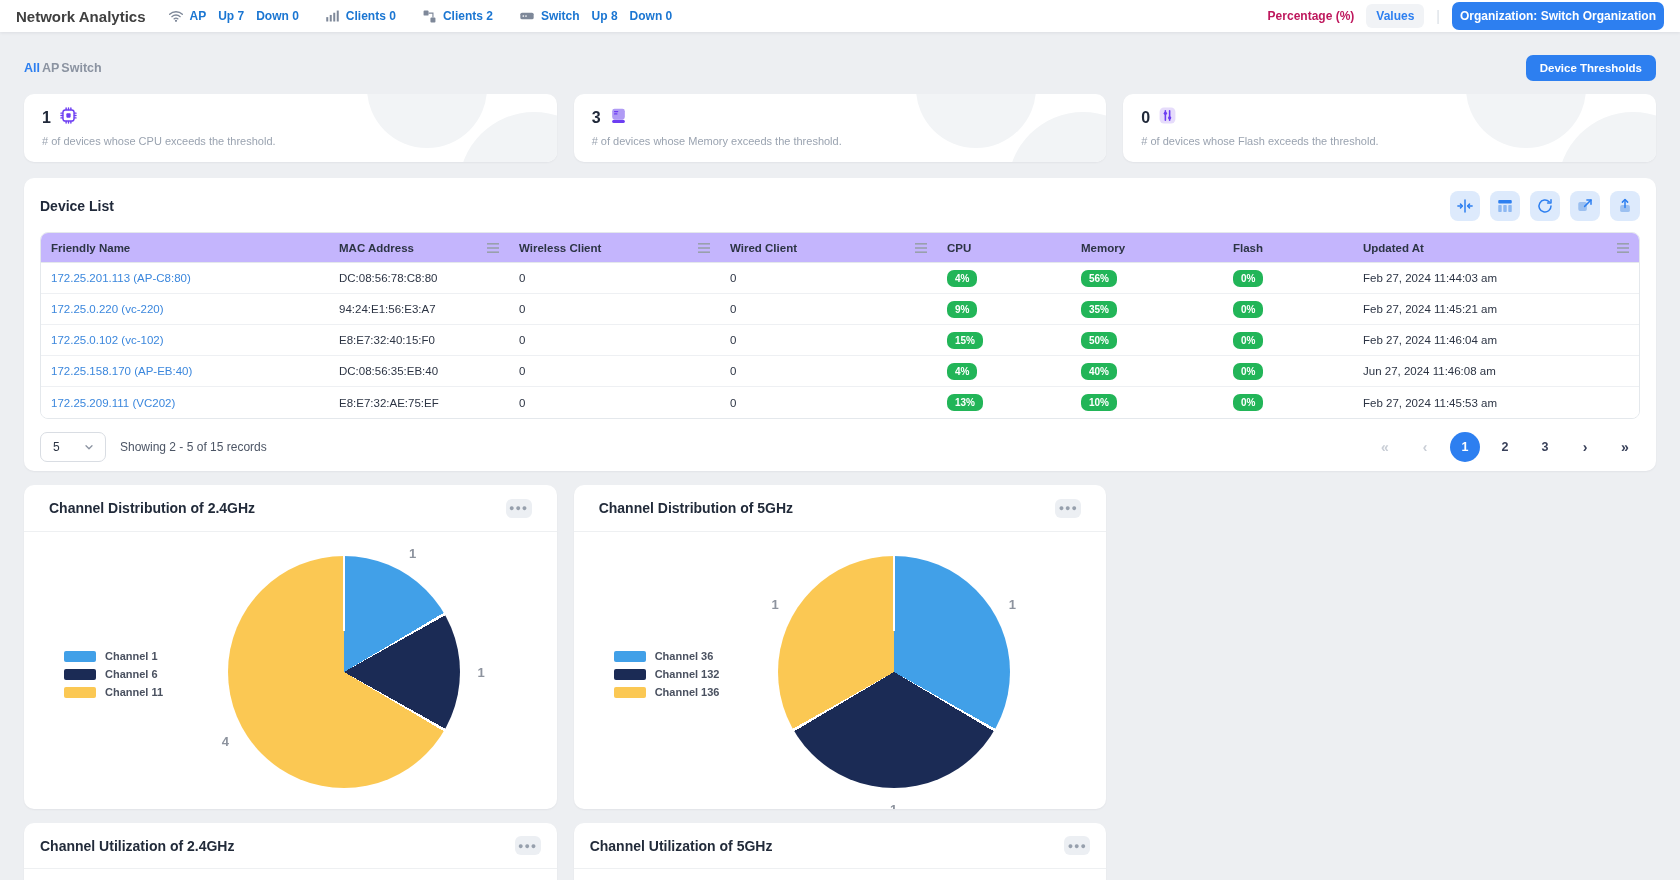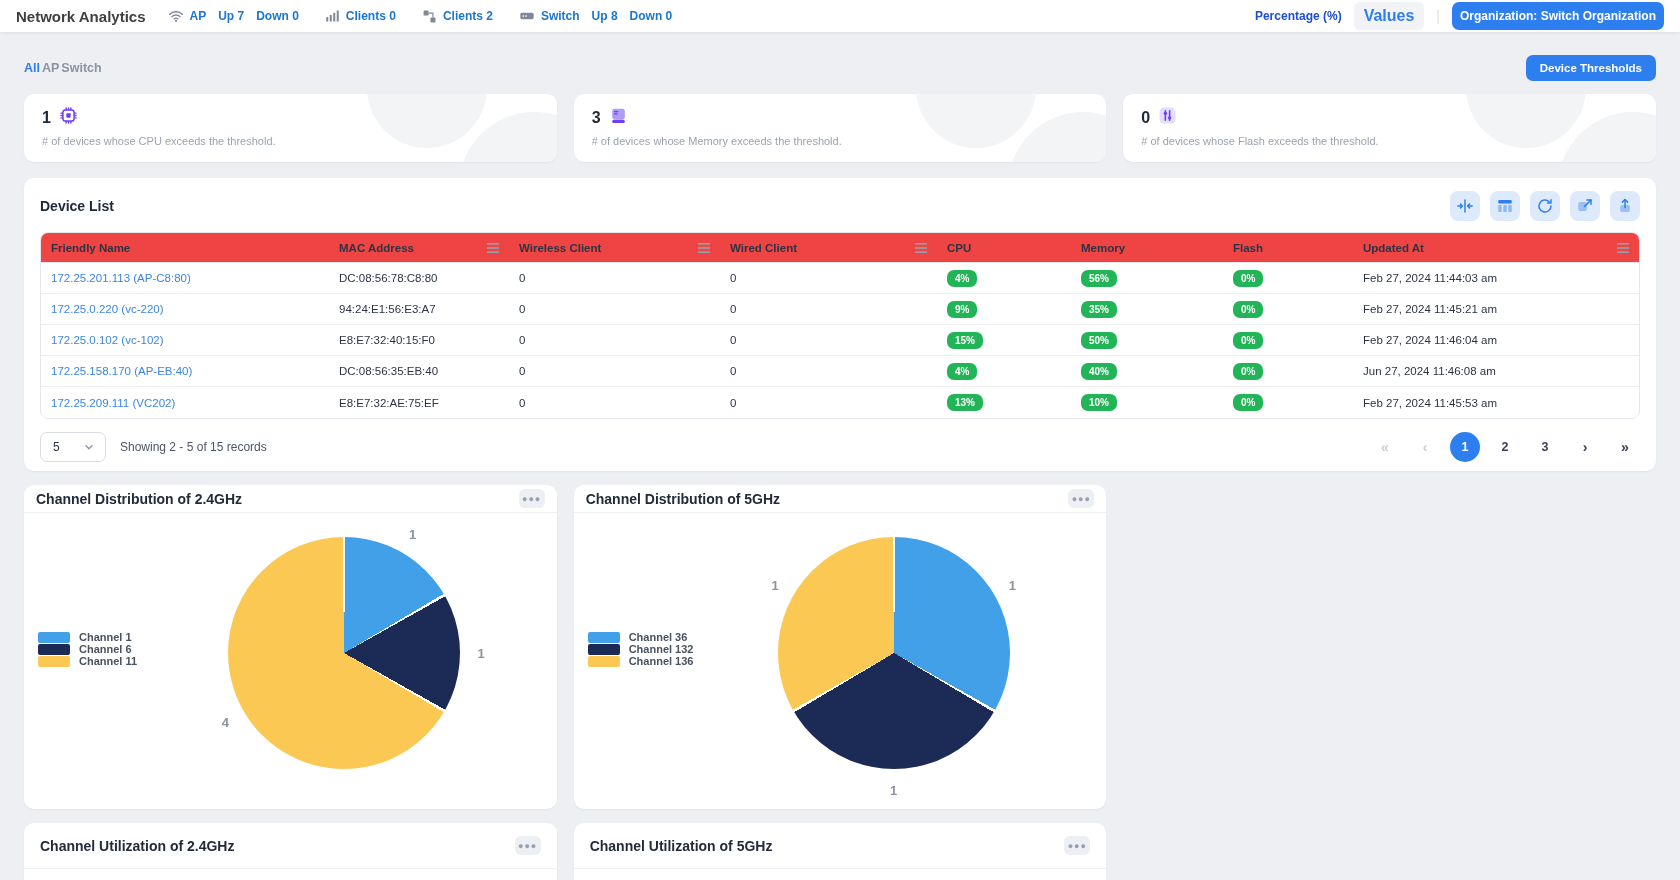--- a/index.html
+++ b/index.html
@@ -9,22 +9,22 @@
   
   .topbar { height:32px; background:#fff; display:flex; align-items:center; padding:0 16px;
             box-shadow:0 1px 3px rgba(20,30,50,.08); position:relative; z-index:5; }
   .app-title { font-size:15px; font-weight:700; color:#404040; margin-right:22px; }
   .topstats { display:flex; align-items:center; gap:26px; }
   .topstat { display:flex; align-items:center; gap:6px; color:#1b76d2; font-size:12px; font-weight:700; cursor:pointer; }
   .topstat .seg { margin-right:6px; }
   .topstat .seg:last-child { margin-right:0; }
   .topstat svg { display:block; }
   .topbar-right { margin-left:auto; display:flex; align-items:center; gap:12px; }
-  .unit-label { color:#1d4ed8; font-size:12px; font-weight:700; cursor:pointer; }
-  .unit-pill { background:#f1f3f6; color:#2d7ff0; font-size:16px; font-weight:700; padding:5px 10px; border-radius:6px; cursor:pointer; }
+  .unit-label { color:#be185d; font-size:12px; font-weight:700; cursor:pointer; }
+  .unit-pill { background:#f1f3f6; color:#2d7ff0; font-size:12px; font-weight:700; padding:5px 10px; border-radius:6px; cursor:pointer; }
   .tb-divider { color:#d9dee5; font-size:14px; }
   .org-btn { background:#2d7ff0; color:#fff; border:none; font-family:inherit; font-size:12px; font-weight:700;
              padding:7px 8px; border-radius:7px; cursor:pointer; }
 
   
   .content { padding:0 24px; }
 
   .tabs-row { display:flex; align-items:center; margin-top:22px; height:28px; }
   .tab { font-size:12.5px; font-weight:700; color:#8b93a1; margin-right:2px; cursor:pointer; }
   .tab.active { color:#2d7ff0; }
@@ -48,21 +48,21 @@
                   box-shadow:0 1px 2px rgba(16,24,40,.05); }
   .panel-head { display:flex; align-items:center; height:32px; margin-bottom:10px; }
   .panel-title { font-size:14px; font-weight:700; color:#20293a; }
   .toolbar { margin-left:auto; display:flex; gap:10px; }
   .tool-btn { width:30px; height:30px; background:#ddeafc; border:none; border-radius:8px; cursor:pointer;
               display:flex; align-items:center; justify-content:center; }
   .tool-btn svg { display:block; }
 
   table.device-table { width:100%; border-collapse:separate; border-spacing:0; table-layout:fixed;
                        border:1px solid #e4e8ec; border-radius:8px; overflow:hidden; }
-  .device-table thead th { background:#ef4444; font-size:11.5px; font-weight:700; color:#2c3444; text-align:left;
+  .device-table thead th { background:#c4b5fd; font-size:11.5px; font-weight:700; color:#2c3444; text-align:left;
                            height:30px; padding:0 10px; border-bottom:1px solid #e4e8ec; }
   .th-inner { display:flex; align-items:center; }
   .th-menu { margin-left:auto; cursor:pointer; display:inline-flex; }
   .device-table td { font-size:11.5px; color:#2c3444; height:31px; padding:0 10px; border-bottom:1px solid #eef0f3; background:#fff; }
   .device-table tr:last-child td { border-bottom:none; }
   .dev-link { color:#3b87dd; text-decoration:none; cursor:pointer; }
   .badge { display:inline-block; min-width:30px; text-align:center; background:#22b558; color:#fff;
            font-size:10px; font-weight:700; padding:3px 8px; border-radius:7px; }
 
   .pagination-row { display:flex; align-items:center; margin-top:12px; height:32px; }
@@ -74,26 +74,26 @@
   .pg { min-width:30px; height:30px; display:flex; align-items:center; justify-content:center;
         font-size:12.5px; font-weight:700; cursor:pointer; border-radius:50%; }
   .pg-dis { color:#c9ced6; font-size:14px; }
   .pg-dark { color:#39415a; font-size:14px; }
   .pg-num { color:#39415a; }
   .pg-active { background:#2d7ff0; color:#fff; }
 
   
   .charts-row { display:grid; grid-template-columns:1fr 1fr 1fr; gap:17px; margin-top:14px; }
   .chart-panel { background:#fff; border-radius:10px; box-shadow:0 1px 2px rgba(16,24,40,.05); height:324px; overflow:hidden; }
-  .chart-head { height:28px; display:flex; align-items:center; padding:0 12px; border-bottom:1px solid #eef0f2; }
+  .chart-head { height:47px; display:flex; align-items:center; padding:0 25px; border-bottom:1px solid #eef0f2; }
   .chart-title { font-size:14px; font-weight:700; color:#222b3a; }
   .more-btn { margin-left:auto; width:26px; height:19px; background:#eceff3; border:none; border-radius:6px;
               color:#97a0ad; font-size:9px; letter-spacing:1px; cursor:pointer; display:flex; align-items:center; justify-content:center; }
   .chart-body { position:relative; height:281px; }
-  .legend { position:absolute; left:14px; top:118px; display:flex; flex-direction:column; }
+  .legend { position:absolute; left:40px; top:118px; display:flex; flex-direction:column; gap:6px; }
   .lg-item { display:flex; align-items:center; gap:9px; cursor:pointer; }
   .lg-swatch { width:32px; height:11px; border-radius:2px; display:inline-block; }
   .lg-label { font-size:11px; color:#4a5160; font-weight:600; }
   .pie { position:absolute; width:232px; height:232px; border-radius:50%; }
   .pie-label { position:absolute; transform:translate(-50%,-50%); font-size:13px; font-weight:700; color:#8d939e; }
 
   
   .bottom-row { display:grid; grid-template-columns:1fr 1fr 1fr; gap:17px; margin-top:14px; }
   .bottom-panel { background:#fff; border-radius:10px 10px 0 0; box-shadow:0 1px 2px rgba(16,24,40,.05); height:90px; }
   .bottom-head { height:46px; display:flex; align-items:center; padding:12px 16px; border-bottom:1px solid #eef0f2; }

